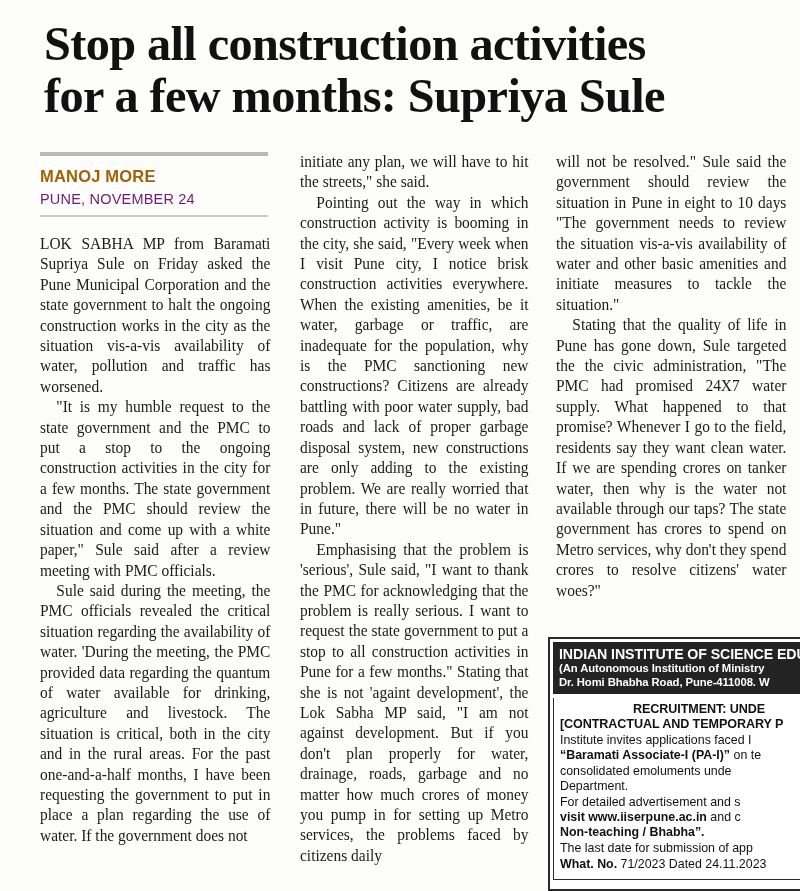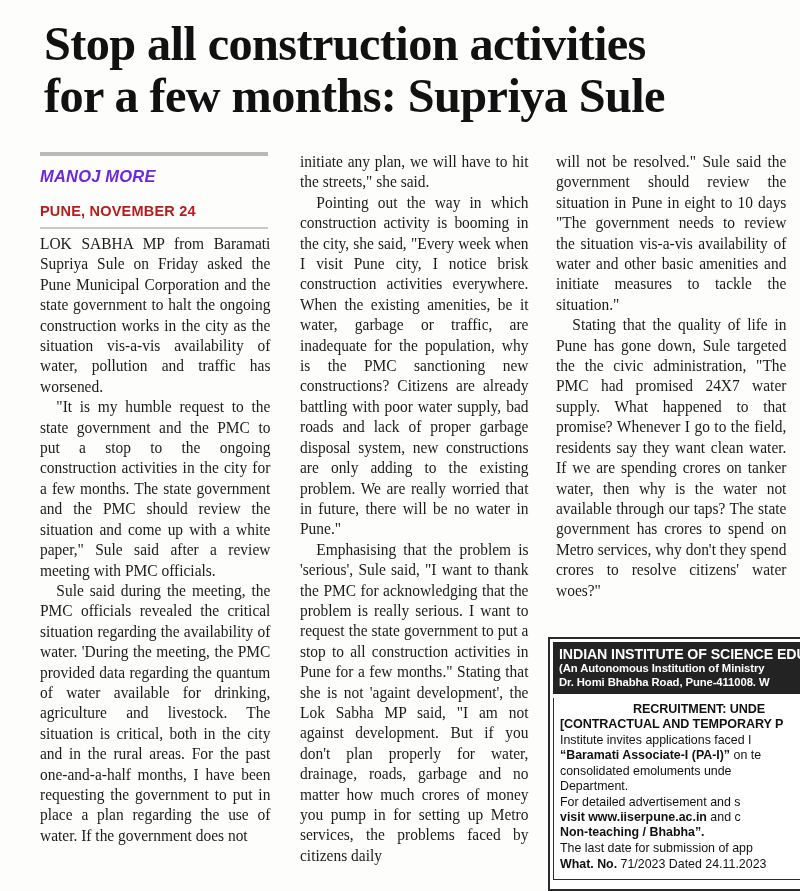--- a/index.html
+++ b/index.html
@@ -58,31 +58,30 @@
     height: 2px;
     background: #c9c9c9;
     margin-top: 7px;
   }
   .byline-author {
     font-family: "Liberation Sans", "DejaVu Sans", sans-serif;
     font-weight: 700;
     font-size: 16.5px;
     line-height: 19px;
     letter-spacing: 0.2px;
-    color: #6d28d9;
-    font-style: italic;
+    color: #a16207;
   }
   .byline-dateline {
     font-family: "Liberation Sans", "DejaVu Sans", sans-serif;
-    font-weight: 700;
+    font-weight: 400;
     font-size: 14.5px;
     line-height: 18px;
     letter-spacing: 0.2px;
-    color: #b91c1c;
-    margin-top: 16px;
+    color: #701a75;
+    margin-top: 4px;
   }
 
   
   .col {
     position: absolute;
     font-family: "Liberation Serif", "DejaVu Serif", serif;
     font-size: 16.1px;
     line-height: 20.4px;
     text-align: justify;
     text-justify: inter-word;

